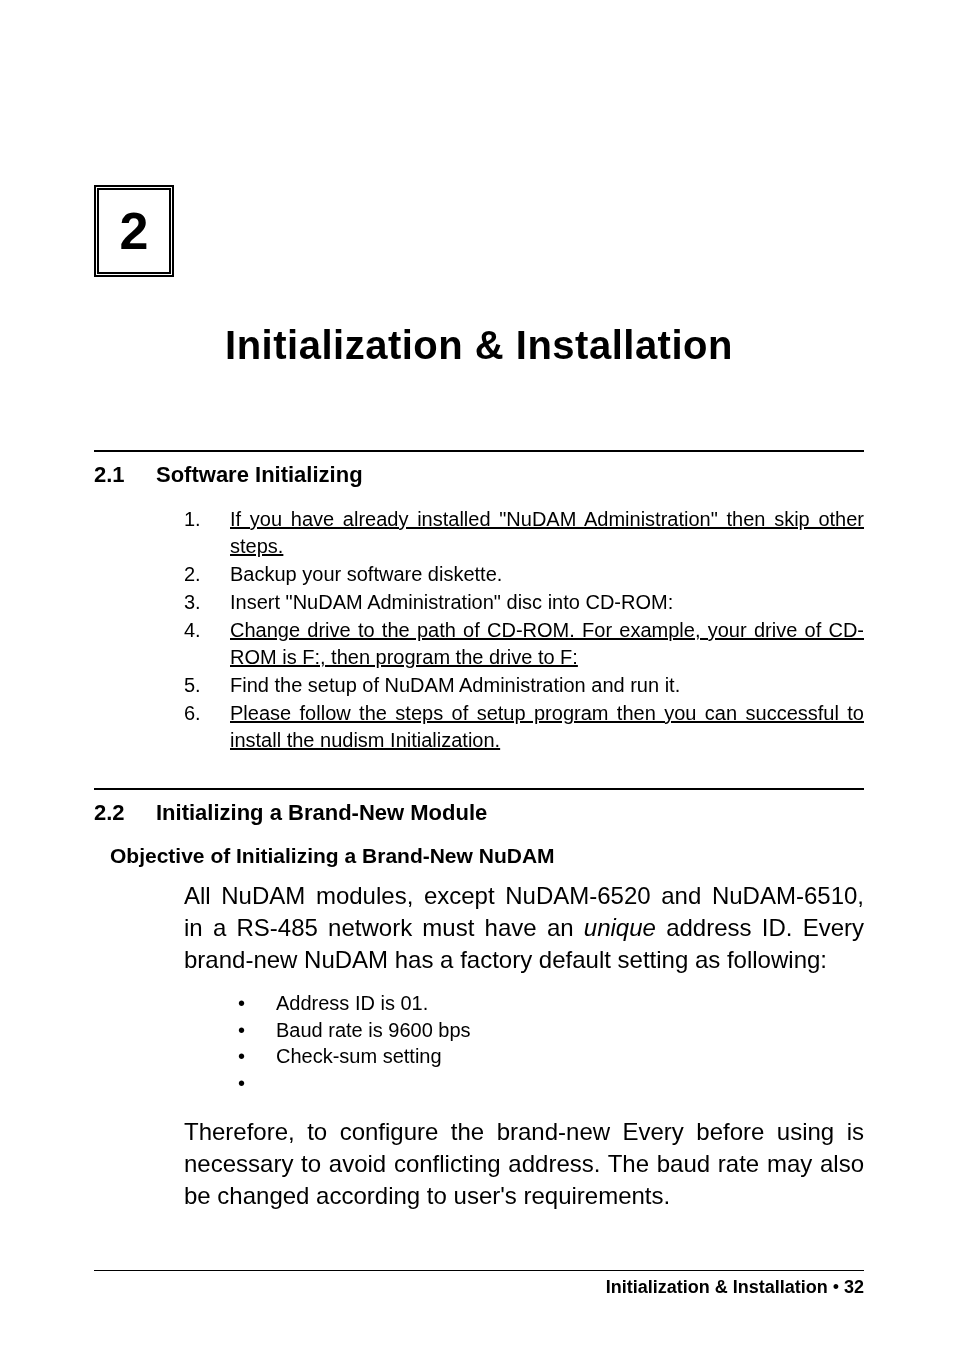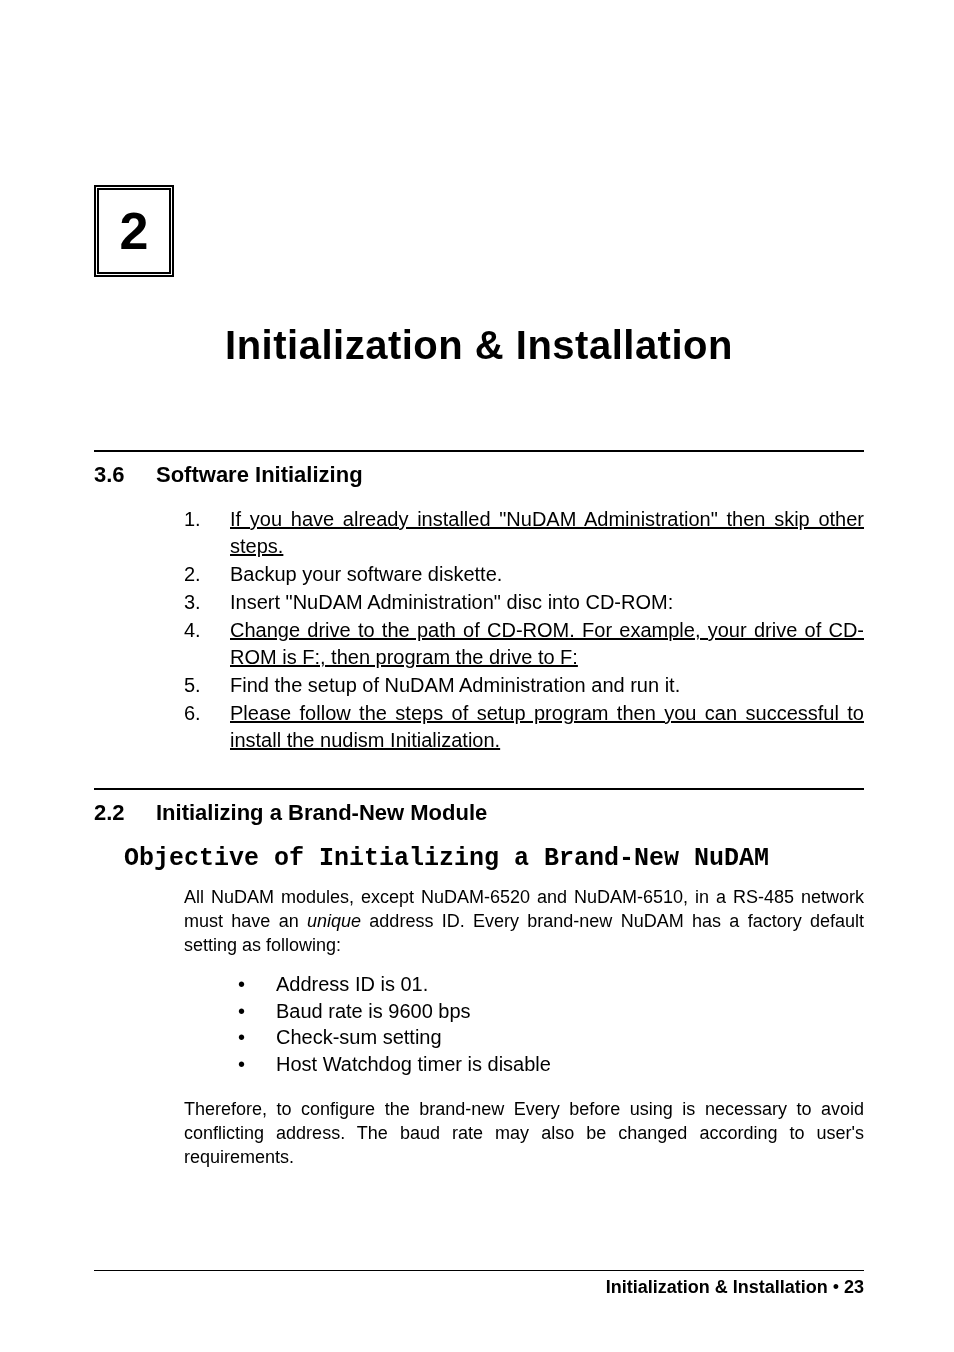--- a/index.html
+++ b/index.html
@@ -66,28 +66,27 @@
       flex-shrink: 0;
     }
     .step-text {
       flex: 1;
     }
     .justify {
       text-align: justify;
       text-decoration: underline;
     }
     .subsection-title {
-      font-size: 25px;
+      font-size: 21px;
       font-weight: bold;
-      margin-left: 30px;
+      margin-left: 16px;
       margin-bottom: 12px;
-      font-family: Liberation Mono, monospace;
     }
     .body-text {
-      font-size: 18px;
+      font-size: 24px;
       line-height: 1.34;
       margin-left: 90px;
       text-align: justify;
       margin-bottom: 14px;
     }
     .bullet-list {
       list-style: none;
       margin-left: 138px;
       margin-bottom: 20px;
     }
@@ -123,21 +122,21 @@
 <body>
 
 <div class="chapter-box">
   <span class="chapter-number">2</span>
 </div>
 
 <h1 class="chapter-title">Initialization &amp; Installation</h1>
 
 <div class="section-header">
   <div class="section-title">
-    <span class="section-number">3.6</span><span>Software Initializing</span>
+    <span class="section-number">2.1</span><span>Software Initializing</span>
   </div>
 </div>
 
 <ol class="step-list">
   <li>
       <span class="step-num">1.</span>
       <span class="step-text justify">If you have already installed "NuDAM Administration" then skip other steps.</span>
     </li>
   <li>
       <span class="step-num">2.</span>
@@ -181,21 +180,20 @@
   <li>
       <span class="bullet">•</span>
       <span>Baud rate is 9600 bps</span>
     </li>
   <li>
       <span class="bullet">•</span>
       <span>Check-sum setting</span>
     </li>
   <li>
       <span class="bullet">•</span>
-      <span>Host Watchdog timer is disable</span>
     </li>
 </ul>
 
 <p class="body-text">Therefore, to configure the brand-new Every before using is necessary to avoid conflicting address. The baud rate may also be changed according to user's requirements.</p>
 
 <div class="footer">
-  <span class="footer-bold">Initialization &amp; Installation</span><span> • </span><span class="footer-bold">23</span>
+  <span class="footer-bold">Initialization &amp; Installation</span><span> • </span><span class="footer-bold">32</span>
 </div>
 
 </body></html>

